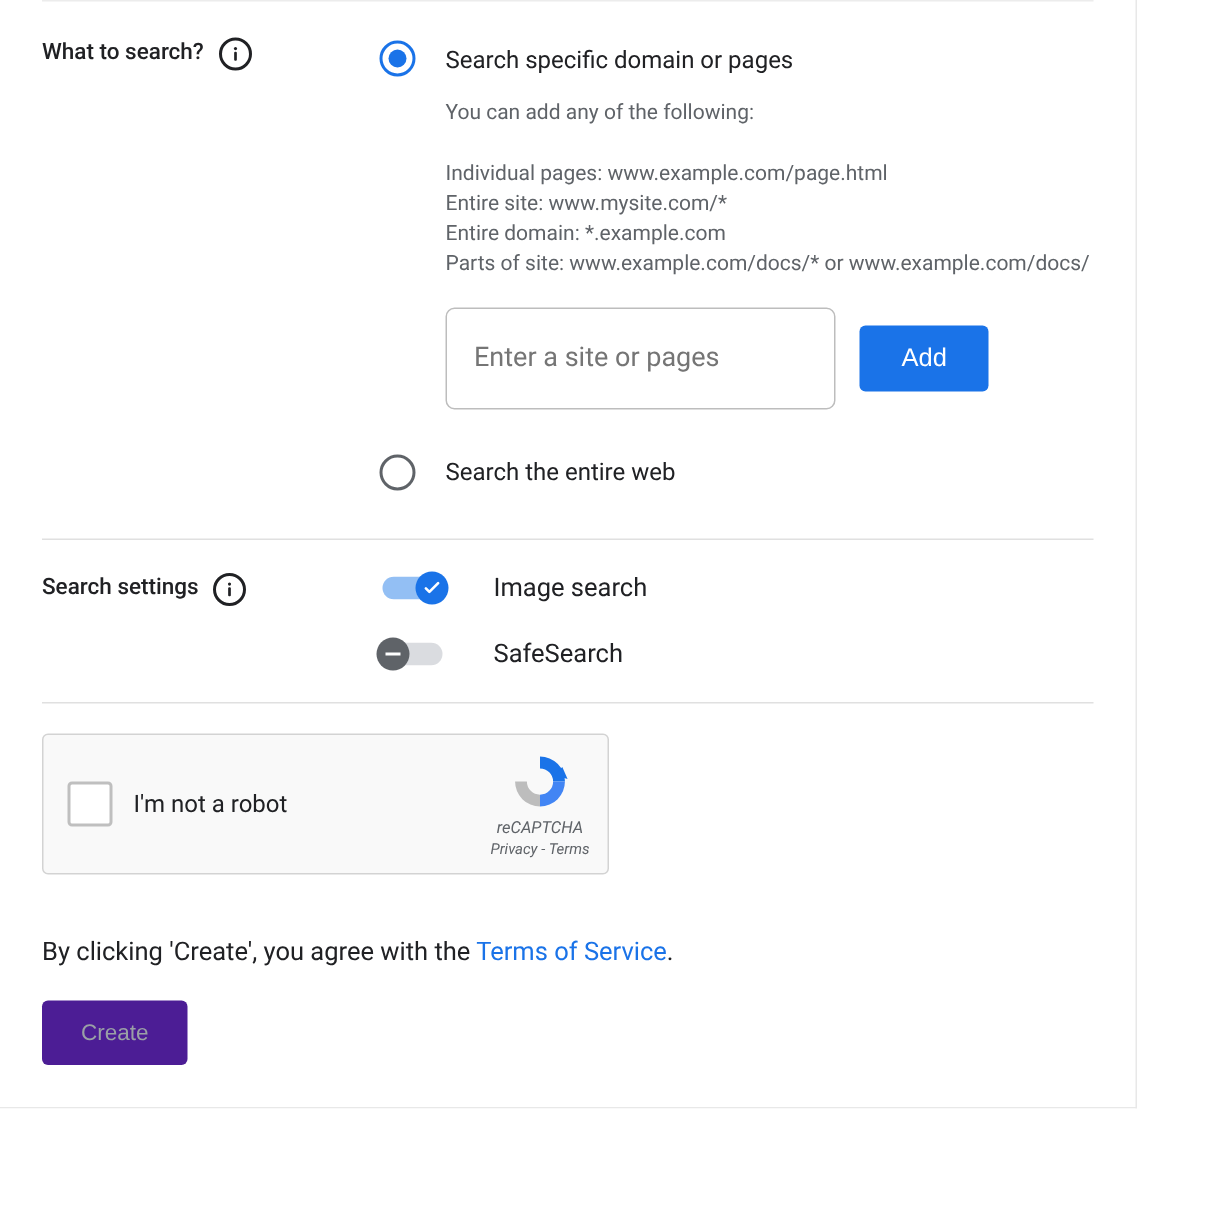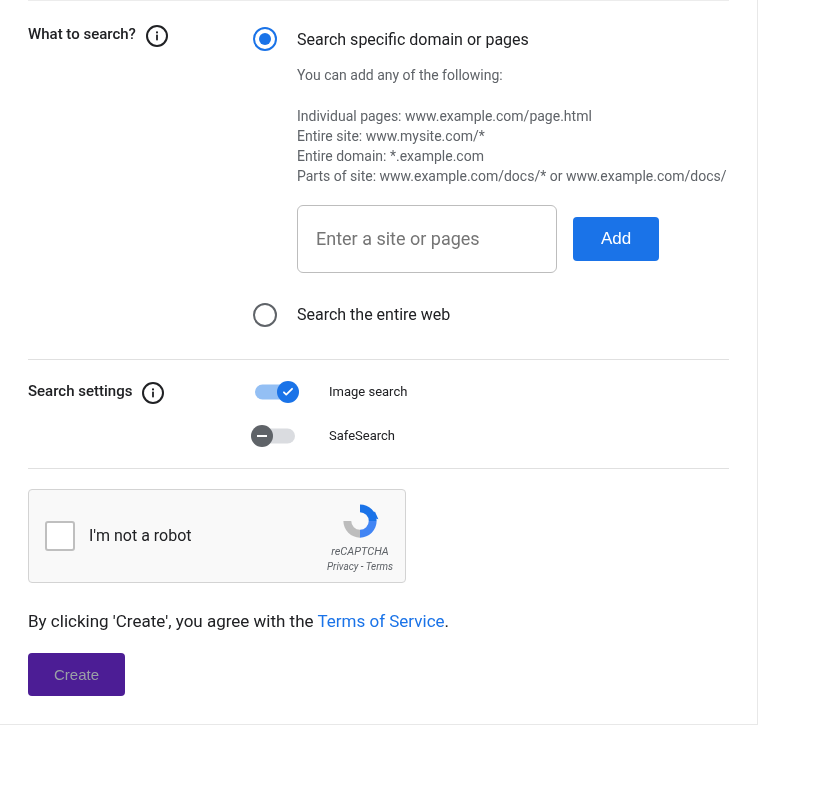--- a/index.html
+++ b/index.html
@@ -165,39 +165,39 @@
   .toggle.on .toggle-thumb svg,
   .toggle.off .toggle-thumb .minus {
     color: #fff;
   }
   .minus {
     width: 10px;
     height: 2px;
     background: #fff;
   }
   .toggle-label {
-    font-size: 13px;
+    font-size: 17px;
     color: #202124;
     margin-left: 8px;
   }
   .bottom-area {
     border-top: 1px solid #e0e0e0;
     padding-top: 20px;
   }
   .recaptcha {
     width: 378px;
     height: 94px;
     border: 1px solid #d3d3d3;
     border-radius: 4px;
     background: #f9f9f9;
     display: flex;
     align-items: center;
     padding: 0 12px 0 16px;
     gap: 14px;
-    margin-bottom: 28px;
+    margin-bottom: 42px;
   }
   .recaptcha-check {
     width: 30px;
     height: 30px;
     border: 2px solid #bfbfbf;
     border-radius: 3px;
     background: #fff;
     flex-shrink: 0;
   }
   .recaptcha-label {

